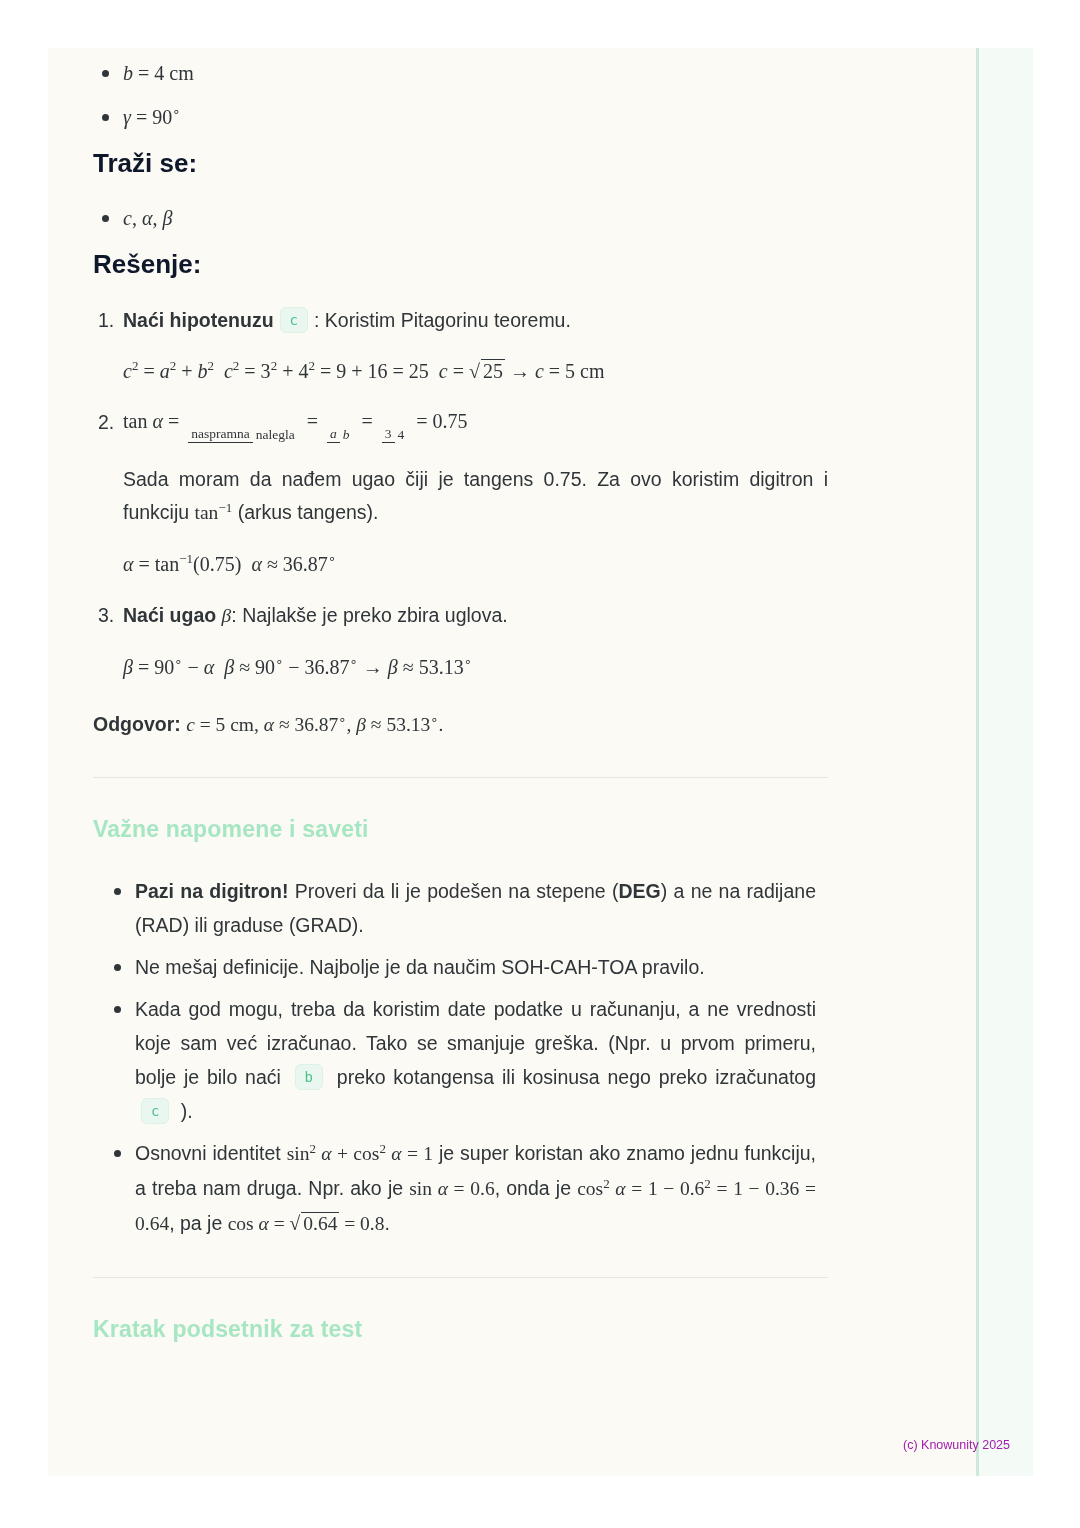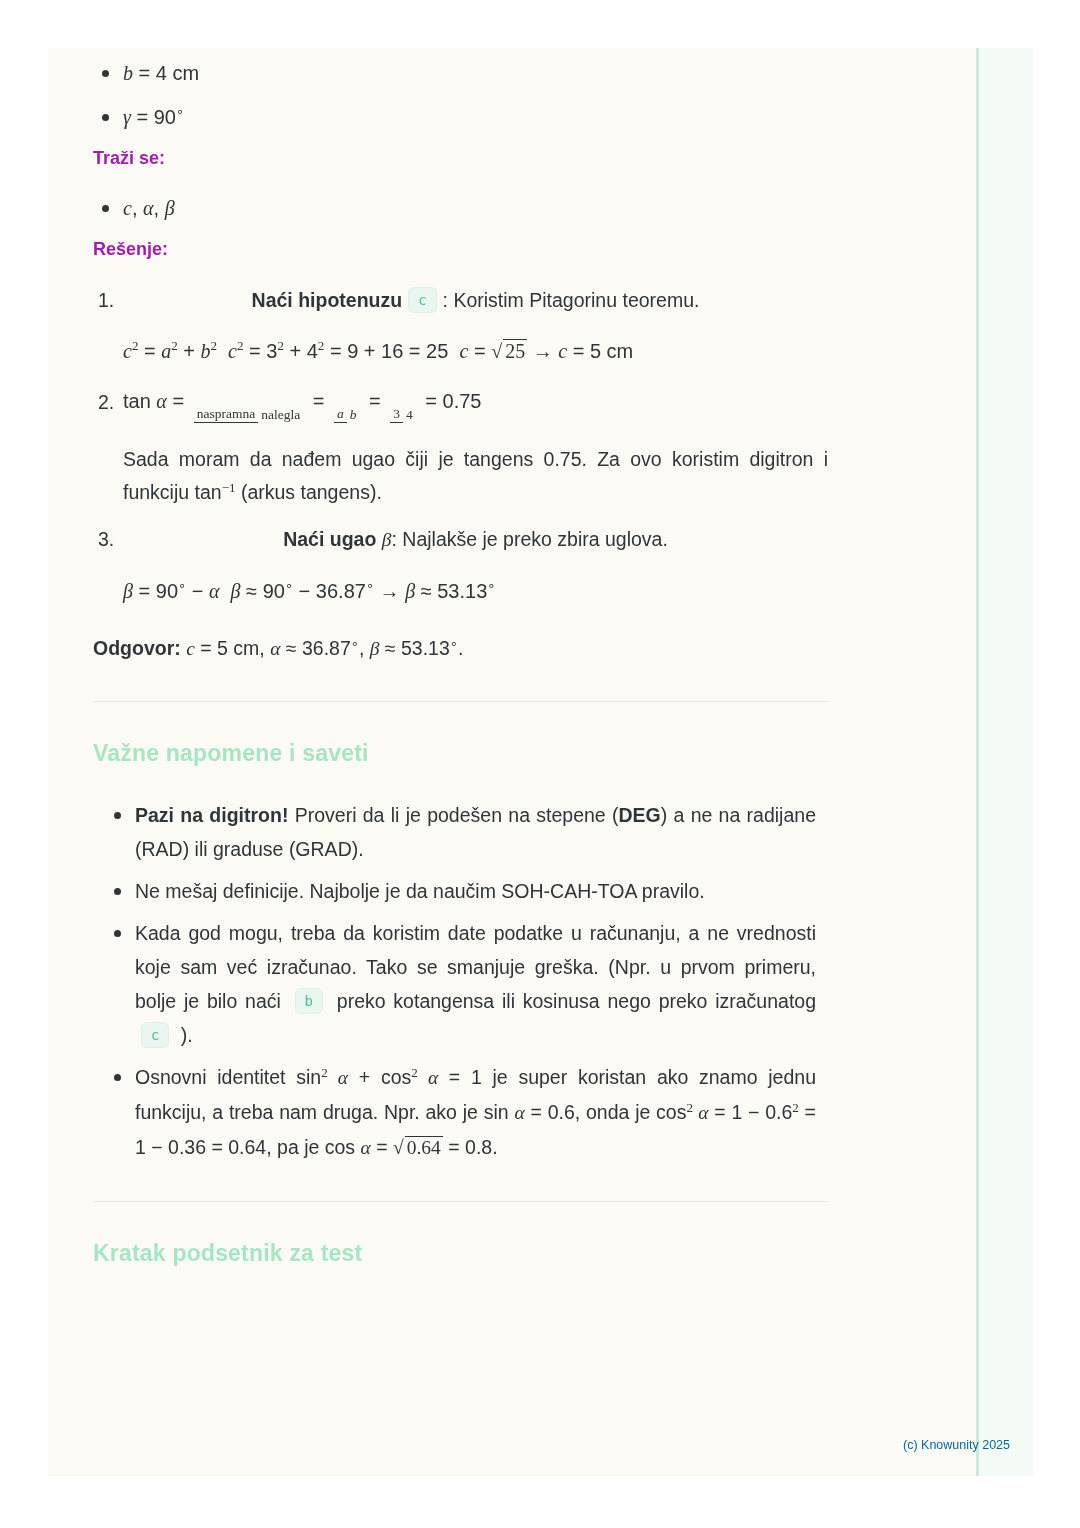--- a/index.html
+++ b/index.html
@@ -34,40 +34,40 @@
   .notes{list-style:none;margin:12px;padding:0;}
   .notes li{
     position:relative;padding-left:30px;margin:0 0 8px 0;
     font-size:19.5px;line-height:34px;text-align:justify;
   }
   .notes li::before{
     content:"";position:absolute;left:9px;top:14px;width:7px;height:7px;
     border-radius:50%;background:#30353a;
   }
 
-  .subhead{font-size:18px;font-weight:700;margin:16px 0 24px 0;color:#a21caf;}
+  .subhead{font-size:26px;font-weight:700;margin:16px 0 24px 0;color:#0f172a;}
 
   
   .steps{margin:8px 0 0 0;padding:0;}
   .step{position:relative;padding-left:30px;margin:0;}
   .step-num{position:absolute;left:5px;top:0;font-size:19.5px;line-height:32px;}
-  .step-title{font-size:19.5px;line-height:32px;text-align:center;}
+  .step-title{font-size:19.5px;line-height:32px;}
   .step-para{font-size:19.5px;line-height:33px;text-align:justify;margin:6px 0 14px 0;}
 
   .math-display{
     font-family:"Liberation Serif",serif;font-size:20px;line-height:30px;
     margin:20px 0 20px 0;
   }
   .odgovor{font-size:19.5px;line-height:32px;margin:26px 0 0 0;}
 
   
   .seg-t{}
   .seg-b{font-weight:700;}
   .seg-i{font-family:"Liberation Serif",serif;font-style:italic;}
-  .seg-r{font-family:Liberation Sans, sans-serif;}
+  .seg-r{font-family:Liberation Serif, serif;}
   .seg-sup{
     font-family:"Liberation Serif",serif;font-size:13px;
     vertical-align:super;line-height:0;
   }
   .seg-code{
     display:inline-block;font-family:"DejaVu Sans Mono",monospace;
     font-size:14px;line-height:16px;color:#49c388;
     background:#eaf7f0;border:1px solid #dcf2e6;border-radius:6px;
     padding:4px 9px;margin:0 6px;vertical-align:2px;
   }
@@ -85,21 +85,21 @@
   .divider{
     border:none;border-top:1px solid #e7e5df;height:0;
     margin:36px 0 0 0;width:735px;
   }
   .h-green{
     color:#a6e6c3;font-size:23px;font-weight:700;line-height:34px;
     margin:34px 0 28px 0;letter-spacing:.2px;
   }
   .copyright{
     position:absolute;left:903px;top:1438px;z-index:3;
-    font-size:12.5px;color:#0369a1;
+    font-size:12.5px;color:#a21caf;
   }
 </style>
 </head>
 <body>
 
 <div class="page">
   <div class="content">
 
     <ul class="dotlist">
       <li><span class="seg-i">b</span><span class="seg-r"> = 4 cm</span></li>
@@ -128,20 +128,21 @@
               <span class="fn">naspramna</span>
               <span class="fd">nalegla</span>
             </span><span class="seg-r"> = </span><span class="frac fi">
               <span class="fn">a</span>
               <span class="fd">b</span>
             </span><span class="seg-r"> = </span><span class="frac">
               <span class="fn">3</span>
               <span class="fd">4</span>
             </span><span class="seg-r"> = 0.75</span></div>
         <div class="step-para"><span class="seg-t">Sada moram da nađem ugao čiji je tangens 0.75. Za ovo koristim digitron i funkciju </span><span class="seg-r">tan</span><span class="seg-sup">−1</span><span class="seg-t"> (arkus tangens).</span></div>
+        <div class="math-display"><span class="seg-i">α</span><span class="seg-r"> = tan</span><span class="seg-sup">−1</span><span class="seg-r">(0.75) &nbsp;</span><span class="seg-i">α</span><span class="seg-r"> ≈ 36.87</span><span class="seg-sup">∘</span></div>
       </div>
 
       <div class="step">
         <span class="step-num">3.</span>
         <div class="step-title"><span class="seg-b">Naći ugao </span><span class="seg-i">β</span><span class="seg-t">: Najlakše je preko zbira uglova.</span></div>
         <div class="math-display"><span class="seg-i">β</span><span class="seg-r"> = 90</span><span class="seg-sup">∘</span><span class="seg-r"> − </span><span class="seg-i">α</span><span class="seg-r"> &nbsp;</span><span class="seg-i">β</span><span class="seg-r"> ≈ 90</span><span class="seg-sup">∘</span><span class="seg-r"> − 36.87</span><span class="seg-sup">∘</span><span class="seg-r"> → </span><span class="seg-i">β</span><span class="seg-r"> ≈ 53.13</span><span class="seg-sup">∘</span></div>
       </div>
 
     </div>
 

